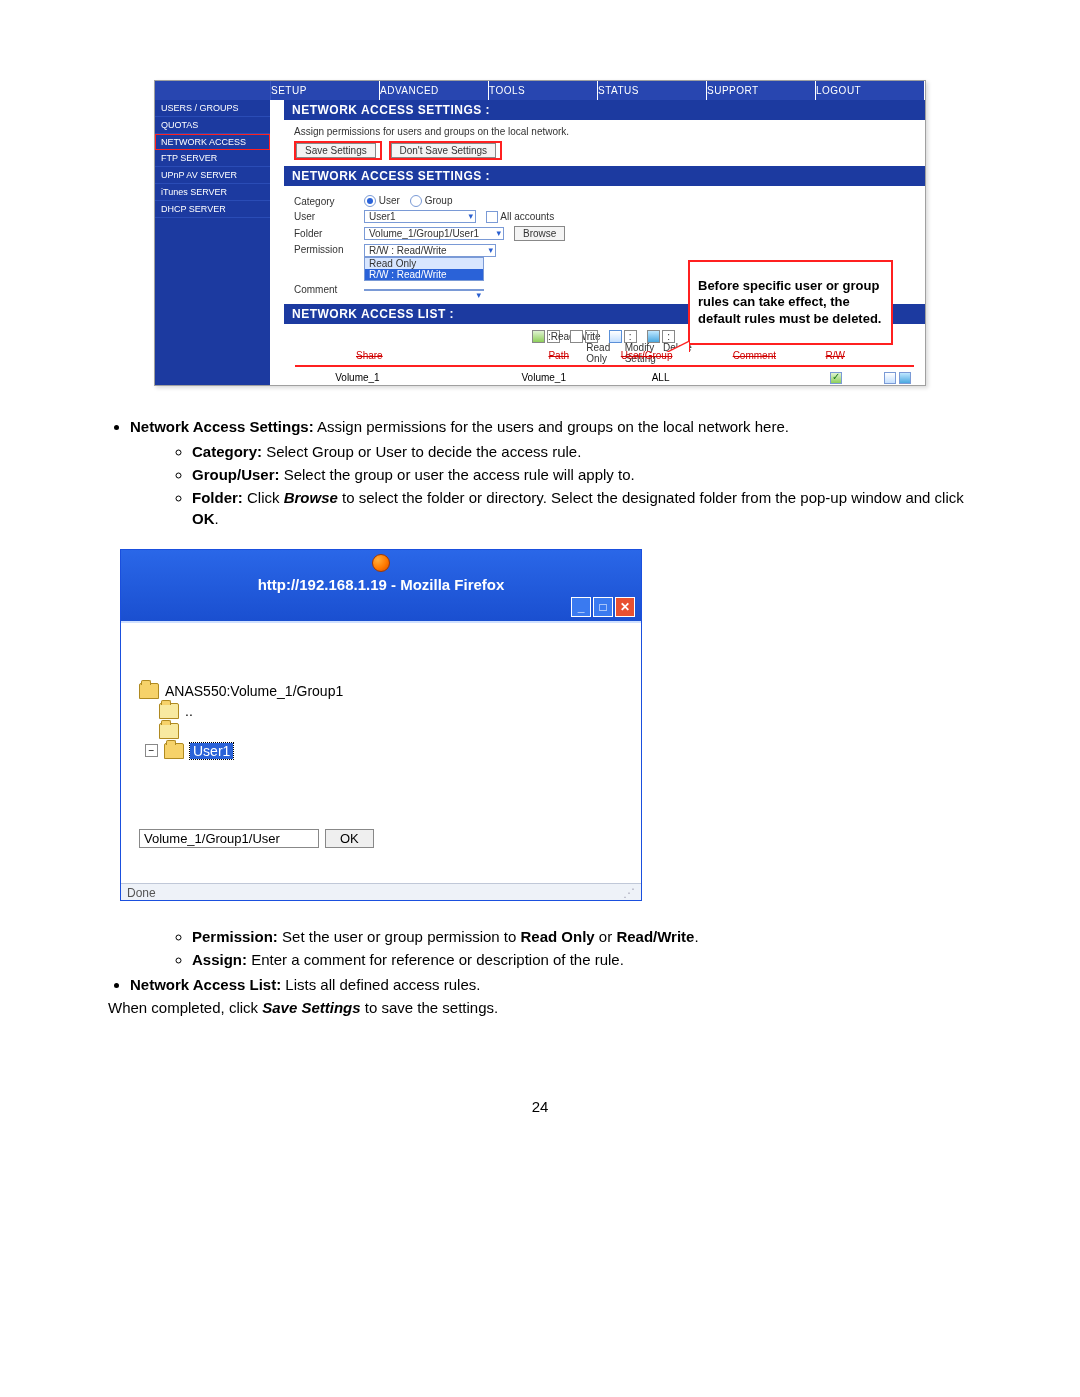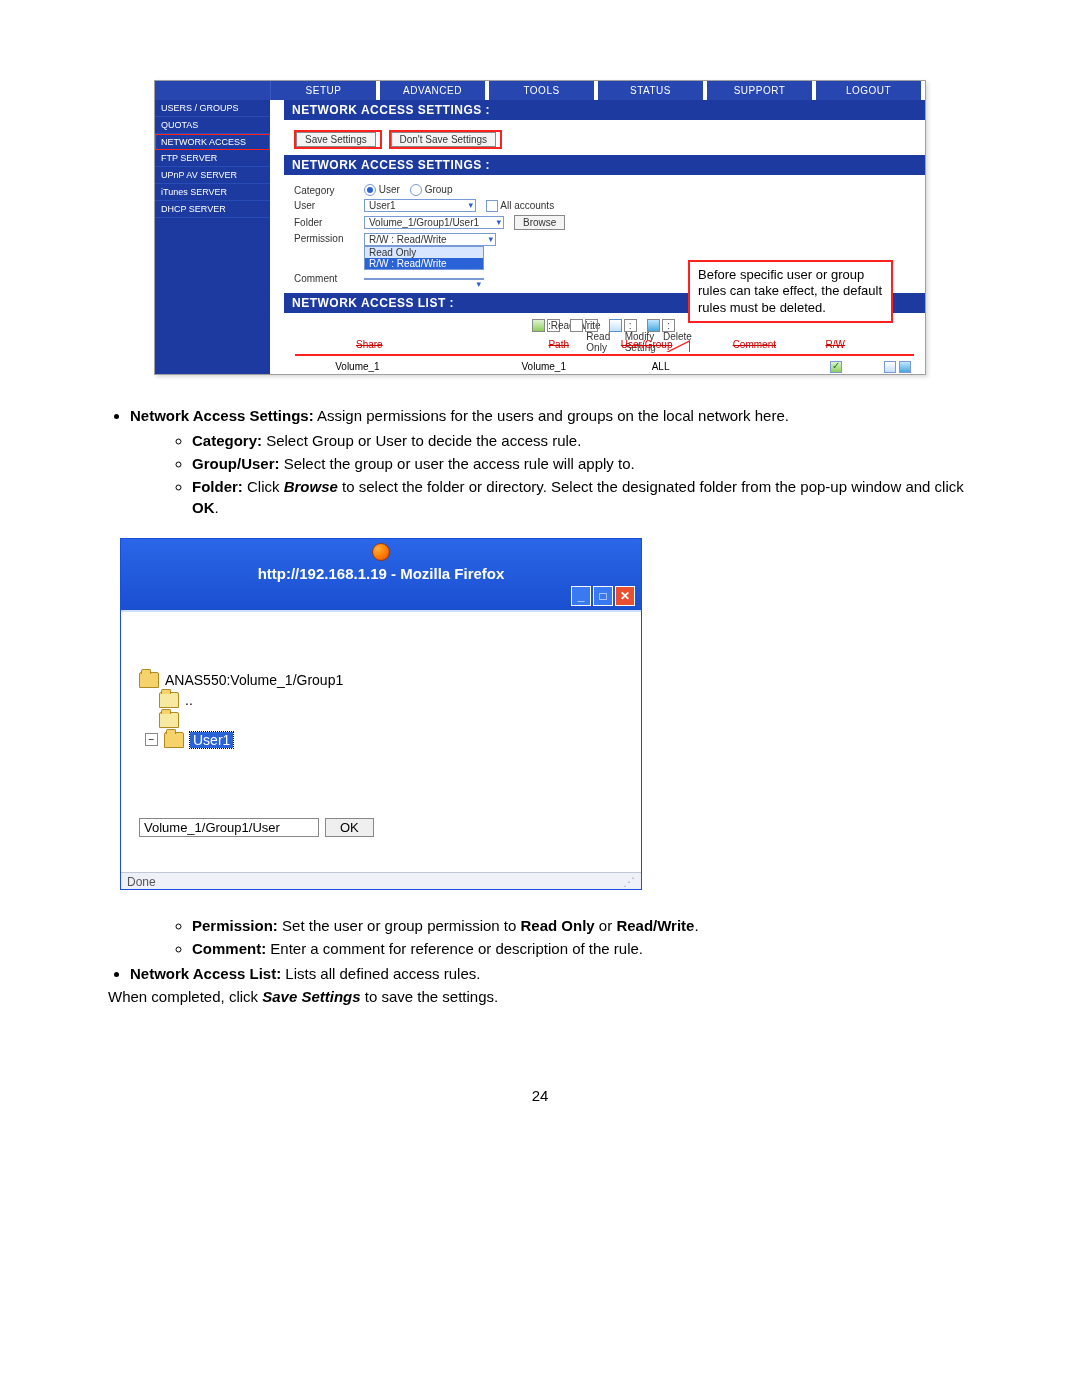--- a/index.html
+++ b/index.html
@@ -20,25 +20,24 @@
     font-size: 11px;
     background:#fff;
   }
   .topnav {
     display:flex;
     background:#2846b0;
   }
   .topnav .spacer { width:115px; background:#2846b0; border-right:1px solid #3a58c2;}
   .topnav .tab {
     flex:1;
-    text-align:center;
     color:#fff;
     font-size:10px;
     padding:4px 0;
-    border-right:4px solid #ffffff;
+    border-right:1px solid #ffffff;
     letter-spacing:0.5px;
   }
   .body1 { display:flex;gap:14px; }
   .side { width:115px; background:#1c3aa0; }
   .side .item {
     color:#fff;
     font-size:9px;
     padding:3px 6px;
     border-bottom:1px solid #2a4cb6;
   }
@@ -66,23 +65,24 @@
   .dropBox .row2 { background:#2a62d8; color:#fff; margin:0 -4px; padding:0 4px;}
   .chk { display:inline-block; width:10px; height:10px; border:1px solid #7a9ad6; background:#fff; vertical-align:middle;}
   .radio { display:inline-block; width:10px; height:10px; border:1px solid #7a9ad6; border-radius:50%; background:#fff; vertical-align:middle; position:relative;}
   .radio.checked::after{content:""; position:absolute; inset:2px; background:#2a62d8; border-radius:50%;}
   .callout {
     position:absolute;
     right:32px; top:160px;
     width:185px;
     border:2px solid #ff2020;
     background:#fff;
-    padding:5px 8px;
+    padding:16px 8px;
     font-size:13px;
     line-height:1.25;
+    font-weight:bold;
   }
   .callout-tail {
     position:absolute;
     left:-24px; top:78px;
     width:0;height:0;
     border-top:12px solid transparent;
     border-bottom:0 solid transparent;
     border-right:24px solid #ff2020;
   }
   .callout-tail::after{
@@ -158,20 +158,21 @@
       <div class="item">QUOTAS</div>
       <div class="item active">NETWORK ACCESS</div>
       <div class="item">FTP SERVER</div>
       <div class="item">UPnP AV SERVER</div>
       <div class="item">iTunes SERVER</div>
       <div class="item">DHCP SERVER</div>
     </div>
     <div class="main">
       <div class="barTitle">NETWORK ACCESS SETTINGS :</div>
       <div class="innerPad">
+        <div>Assign permissions for users and groups on the local network.</div>
         <div style="margin-top:4px;">
           <span class="redbox"><span class="btn">Save Settings</span></span>
           <span class="redbox" style="margin-left:4px;text-align:right;"><span class="btn">Don't Save Settings</span></span>
         </div>
       </div>
       <div class="barTitle">NETWORK ACCESS SETTINGS :</div>
       <div class="innerPad">
         <div class="formRow">
           <span class="lbl">Category</span>
           <span><span class="radio checked"></span> <span>User</span></span>
@@ -297,21 +298,21 @@
   </div>
   <div class="statusbar">
     <span>Done</span>
     <span class="grip">⋰</span>
   </div>
 </div>
 
 <div class="desc">
   <ul class="sub" style="list-style:circle; padding-left:102px;">
     <li><b>Permission:</b><span> Set the user or group permission to </span><b>Read Only</b><span> or </span><b>Read/Write</b><span>.</span></li>
-    <li><b>Comment:</b><span> Enter a comment for reference or description of the rule.</span></li>
+    <li><b>Assign:</b><span> Enter a comment for reference or description of the rule.</span></li>
   </ul>
   <ul>
     <li><b>Network Access List:</b><span> Lists all defined access rules.</span></li>
   </ul>
   <div style="padding-left:18px;">
     <span>When completed, click </span><b><i>Save Settings</i></b><span> to save the settings.</span>
   </div>
 </div>
 
 <div class="pageNum">24</div>

